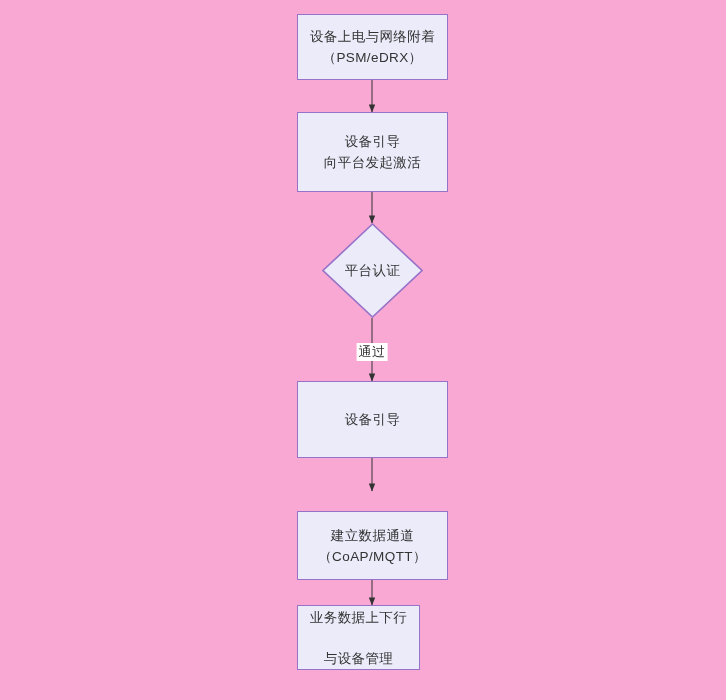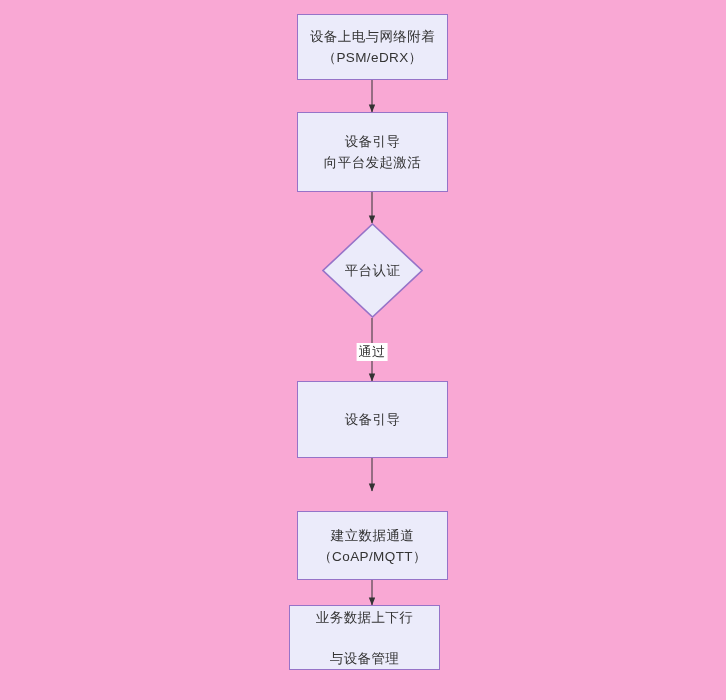--- a/index.html
+++ b/index.html
@@ -126,18 +126,18 @@
 
   <div class="node-box" style="left: 297px; top: 381px; width: 151px; height: 77px;">
     <span class="line">设备引导</span>
   </div>
 
   <div class="node-box" style="left: 297px; top: 491px; width: 151px; height: 69px; margin-top: 20px;">
     <span class="line">建立数据通道</span>
     <span class="line">（CoAP/MQTT）</span>
   </div>
 
-  <div class="node-box" style="left: 289px; top: 605px; width: 151px; height: 65px; gap: 20px;">
+  <div class="node-box" style="left: 297px; top: 605px; width: 123px; height: 65px; gap: 20px;">
     <span class="line">业务数据上下行</span>
     <span class="line">与设备管理</span>
   </div>
 
 </div>
 
 </body></html>

